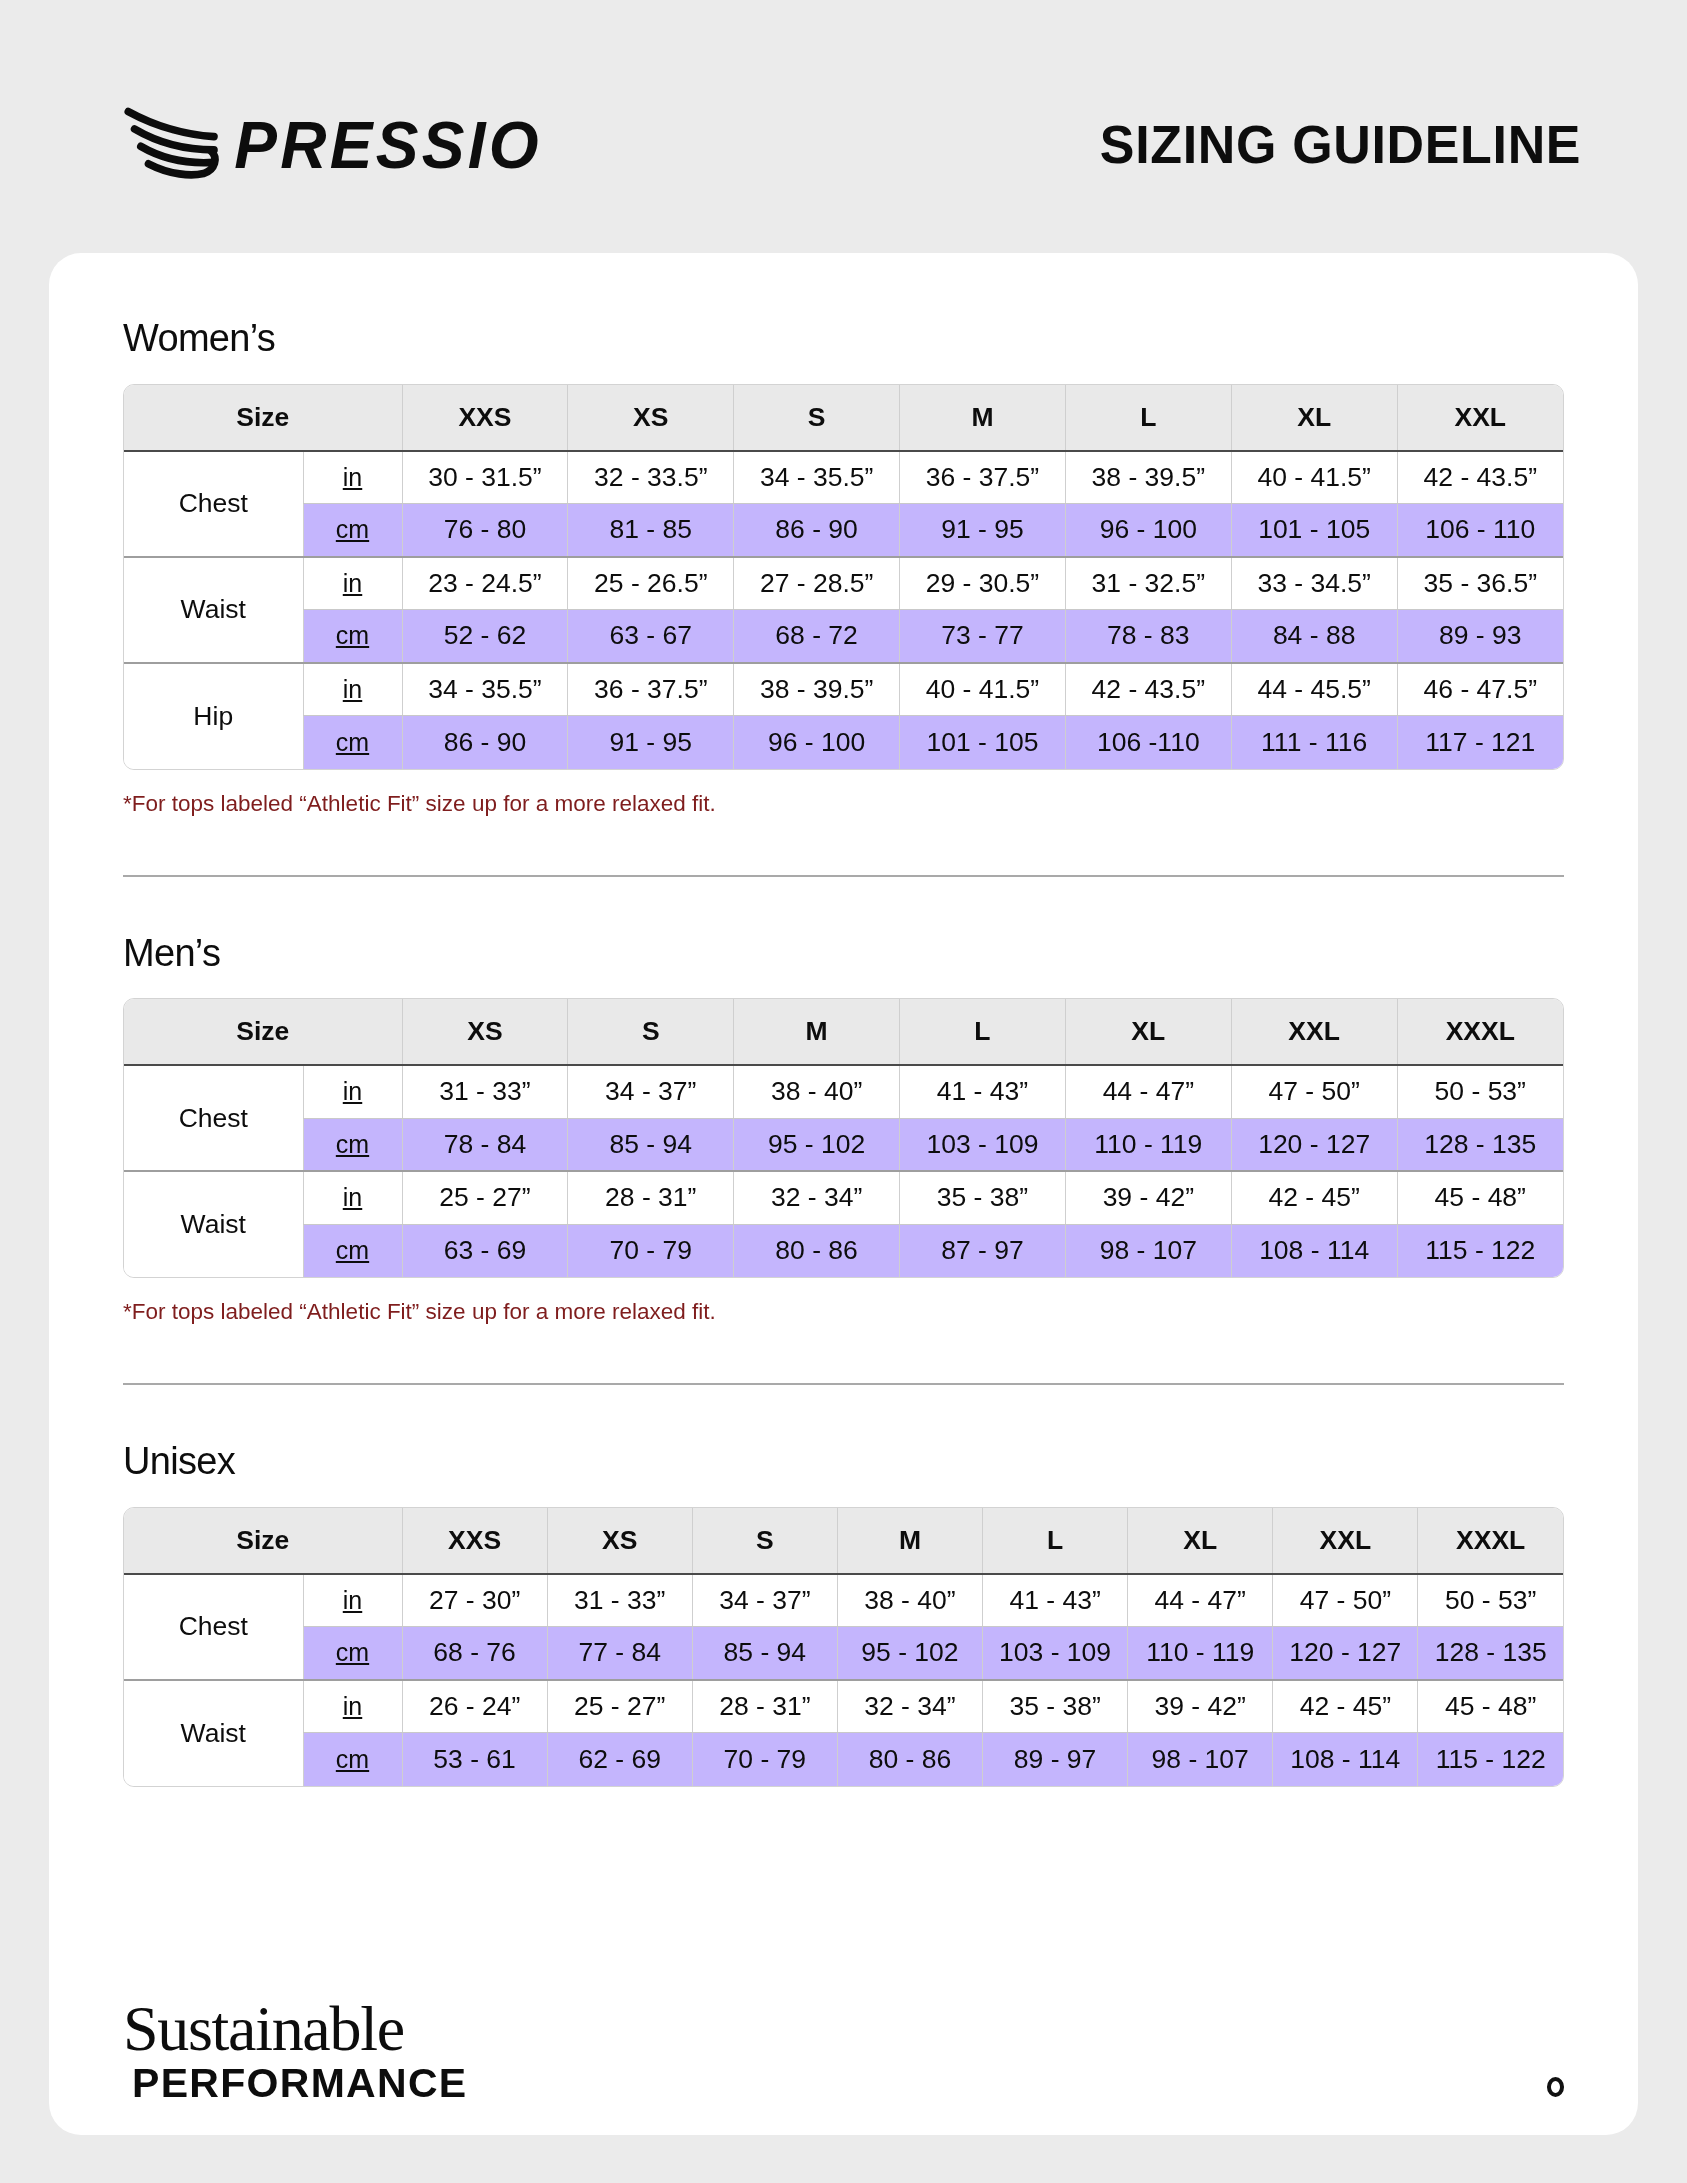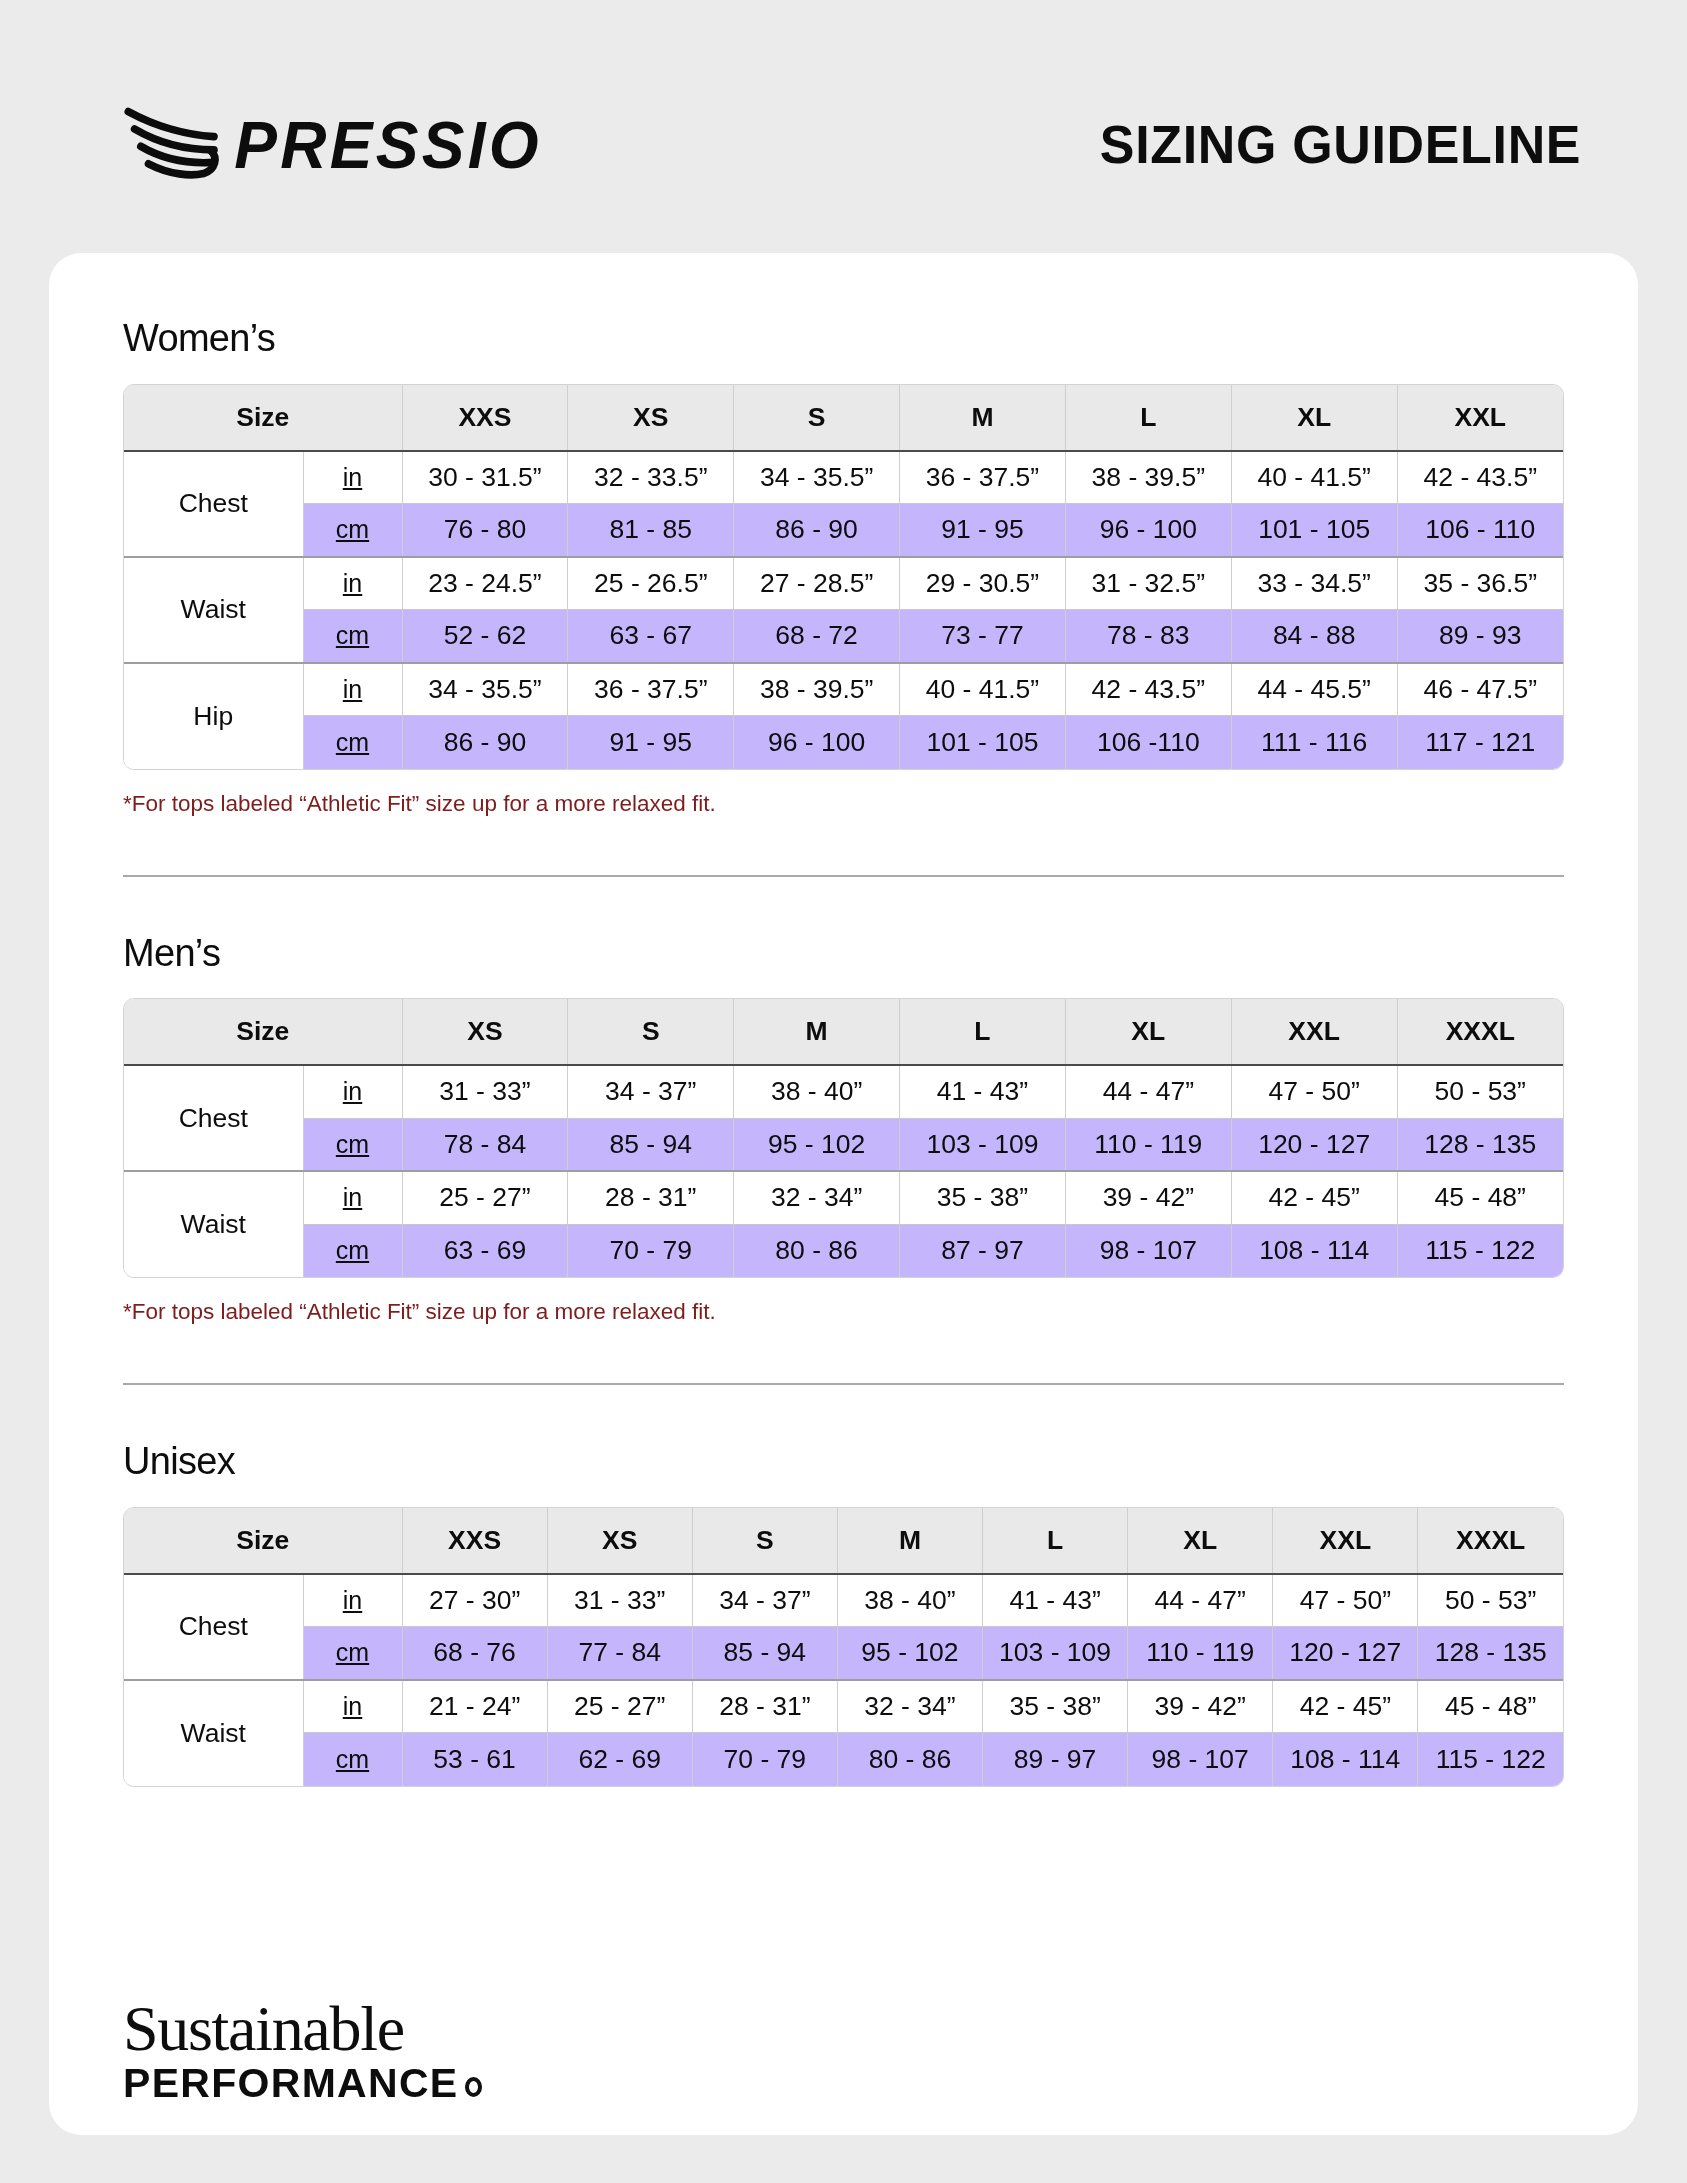--- a/index.html
+++ b/index.html
@@ -73,21 +73,21 @@
   }
   .size-section + .size-section .section-heading{padding-top:57px;}
   
   .footer-logo{margin-top:212px;}
   .footer-line1{
     font-family:"Liberation Serif", serif;
     font-size:64px;letter-spacing:-1.3px;line-height:.95;margin:0;
   }
   .footer-line2{
     font-size:41px;font-weight:bold;letter-spacing:1.3px;line-height:1;
-    margin:4px 0 0 0;display:flex;align-items:baseline;
+    margin:4px 0 0 9px;display:flex;align-items:baseline;justify-content:space-between;
   }
   .ring{
     display:inline-block;width:9.3px;height:12px;
     border:4px solid #111;border-radius:50%;
     margin-left:6.6px;
   }
 </style>
 </head>
 <body>
 
@@ -332,21 +332,21 @@
                 <td>85 - 94</td>
                 <td>95 - 102</td>
                 <td>103 - 109</td>
                 <td>110 - 119</td>
                 <td>120 - 127</td>
                 <td>128 - 135</td>
               </tr>
               <tr class="row-in">
                 <th class="lbl last" rowspan="2">Waist</th>
                 <td class="unit">in</td>
-                <td>21 - 24”</td>
+                <td>26 - 24”</td>
                 <td>25 - 27”</td>
                 <td>28 - 31”</td>
                 <td>32 - 34”</td>
                 <td>35 - 38”</td>
                 <td>39 - 42”</td>
                 <td>42 - 45”</td>
                 <td>45 - 48”</td>
               </tr>
               <tr class="row-cm last">
                 <td class="unit">cm</td>

